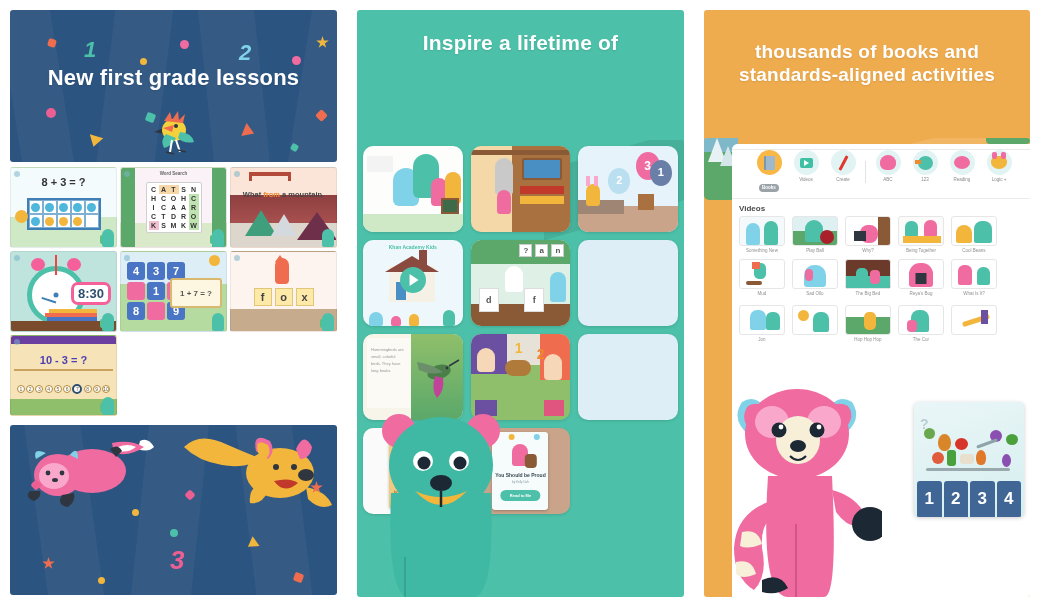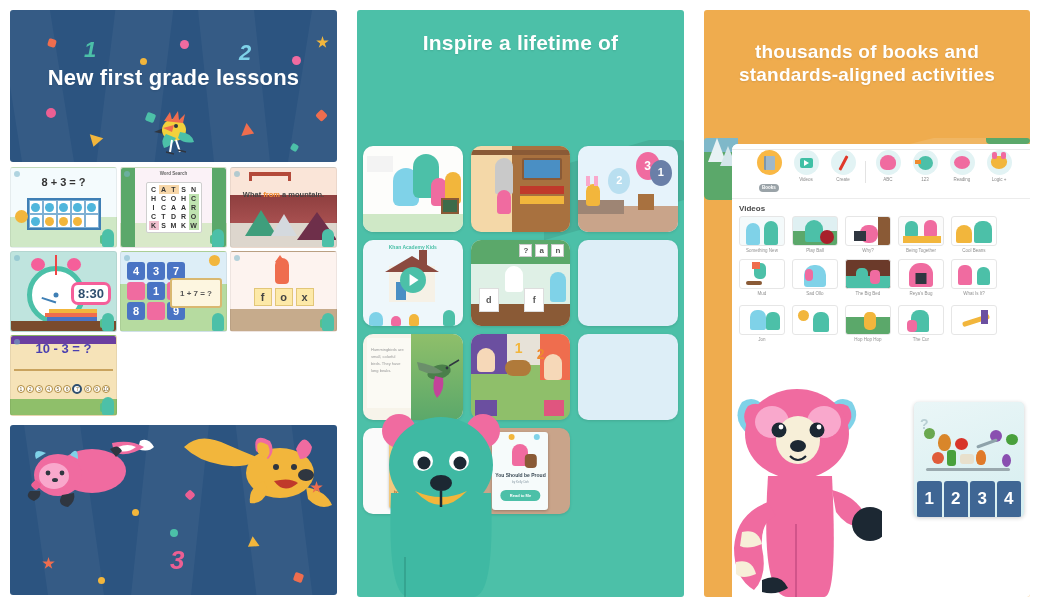--- a/index.html
+++ b/index.html
@@ -339,21 +339,21 @@
           <span>o</span>
           <span>x</span>
         </div>
         <span class="tl-chk"></span>
         <span class="tl-char"></span>
       </div>
 
       <div class="tile" style="background:linear-gradient(#f6e3b8 80%,#8fbf6a 80%);">
         <div style="position:absolute;left:0;top:0;width:100%;height:8px;background:#6b3fa0;"></div>
         <span class="tl-dot"></span>
-        <div class="tile-txt" style="top:5px;font-size:13px;color:#4a3fb0;">10 - 3 = ?</div>
+        <div class="tile-txt" style="top:18px;font-size:11px;color:#4a3fb0;">10 - 3 = ?</div>
         <div style="position:absolute;left:3px;right:3px;top:33px;height:2px;background:#c9a35e;"></div>
         <div class="nline">
           <i>1</i>
           <i>2</i>
           <i>3</i>
           <i>4</i>
           <i>5</i>
           <i>6</i>
           <i class="on">7</i>
           <i>8</i>

